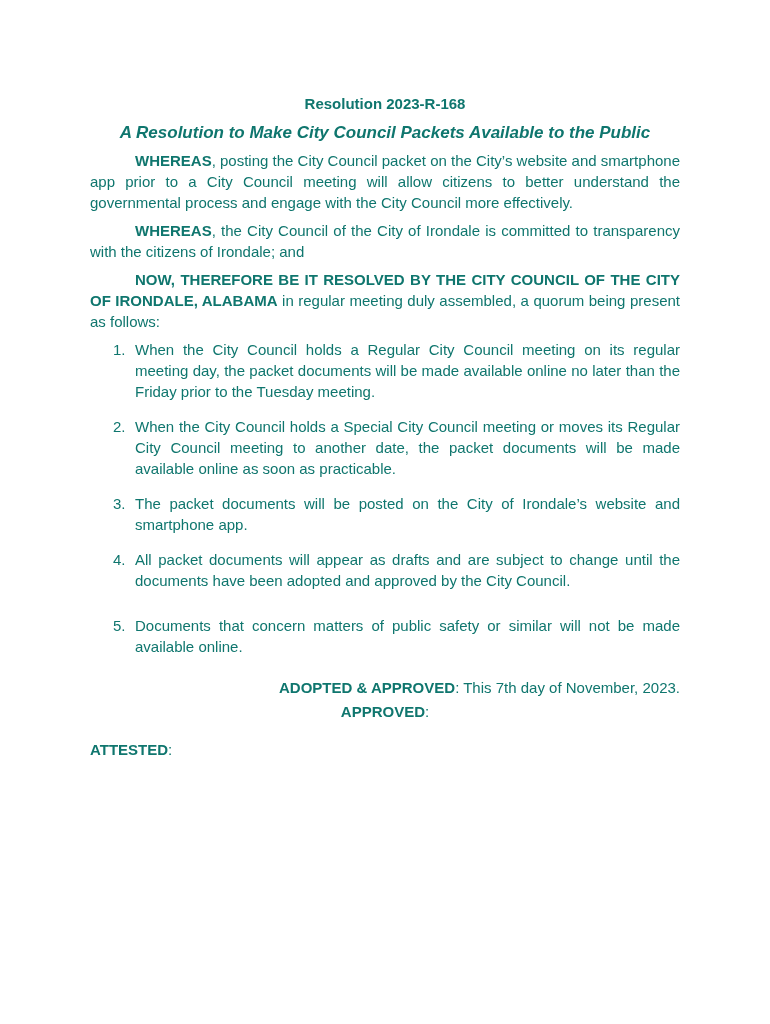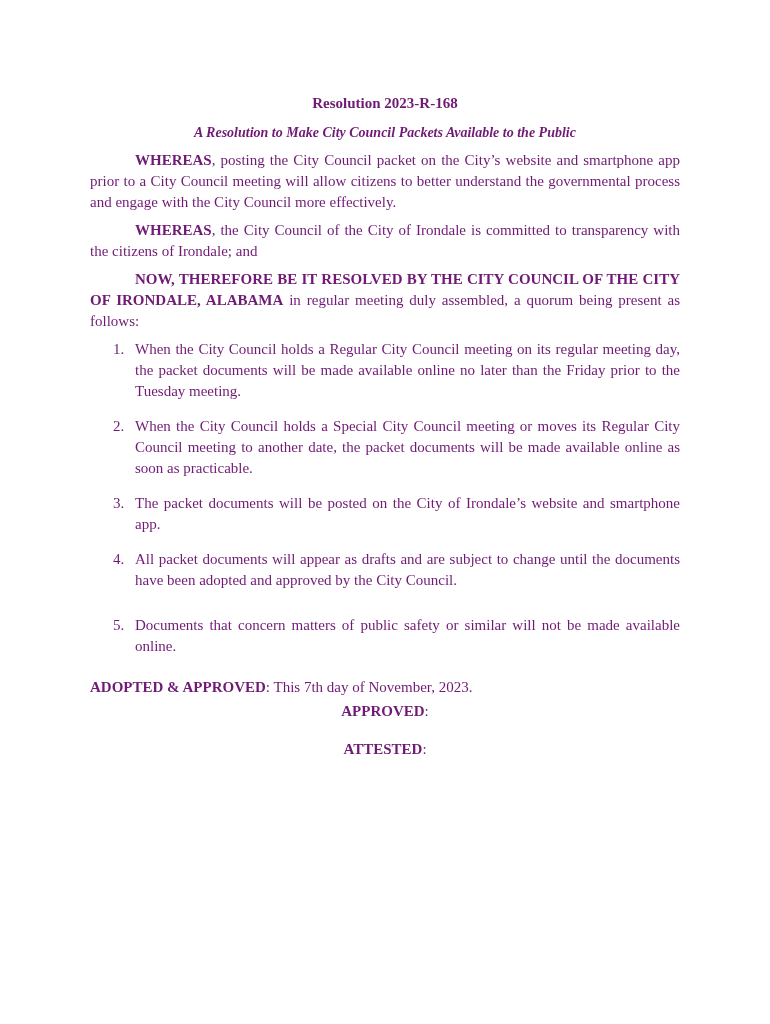--- a/index.html
+++ b/index.html
@@ -4,34 +4,34 @@
 <style>
   html, body { margin: 0; padding: 0; background: #ffffff; }
   .page {
     position: relative;
     box-sizing: border-box;
     width: 770px;
     height: 930px;
     margin: 0 auto;
     background: #ffffff;
     padding: 93px 90px 0 90px;
-    font-family: Liberation Serif, serif;
+    font-family: Liberation Sans, sans-serif;
     font-size: 15px;
     line-height: 21px;
-    color: #701a75;
+    color: #0f766e;
     overflow: hidden;
   }
   .doc-title {
     font-size: 15px;
     font-weight: bold;
     text-align: center;
     margin: 0 0 8px 0;
   }
   .doc-subtitle {
-    font-size: 14px;
+    font-size: 17px;
     font-weight: bold;
     font-style: italic;
     text-align: center;
     margin: 0 0 7px 0;
   }
   p.body-para {
     margin: 0 0 7px 0;
     text-indent: 45px;
     text-align: justify;
   }
@@ -47,33 +47,33 @@
     padding-left: 45px;
     margin: 0 0 14px 0;
     text-align: justify;
   }
   ol.items li:last-child { margin-bottom: 0; margin-top: 24px; }
   ol.items li::before {
     content: counter(item) ".";
     position: absolute;
     left: 23px;
   }
-  p.adopted { margin: 20px 0 0 0; }
+  p.adopted { margin: 20px 0 0 0; text-align: right; }
   .sig-line { border-top: 1.4px solid #2e2e2e; height: 0; }
   .sig-name { padding-top: 2px; }
   .sig-right {
     margin-left: auto;
     margin-top: 48px;
     width: 227px;
   }
   .sig-mayor  { width: 212px; margin-top: 23px; }
   .sig-clerk  { width: 222px; margin-top: 28px; }
   p.label { margin: 0; }
   p.approved-label { margin-top: 3px; text-align: center; }
-  p.attested-label { margin-top: 17px; text-align: center; }
+  p.attested-label { margin-top: 17px; }
   b { font-weight: bold; }
 </style>
 </head>
 <body>
 
 <div class="page">
 
   <h1 class="doc-title">Resolution 2023-R-168</h1>
 
   <h2 class="doc-subtitle">A Resolution to Make City Council Packets Available to the Public</h2>

